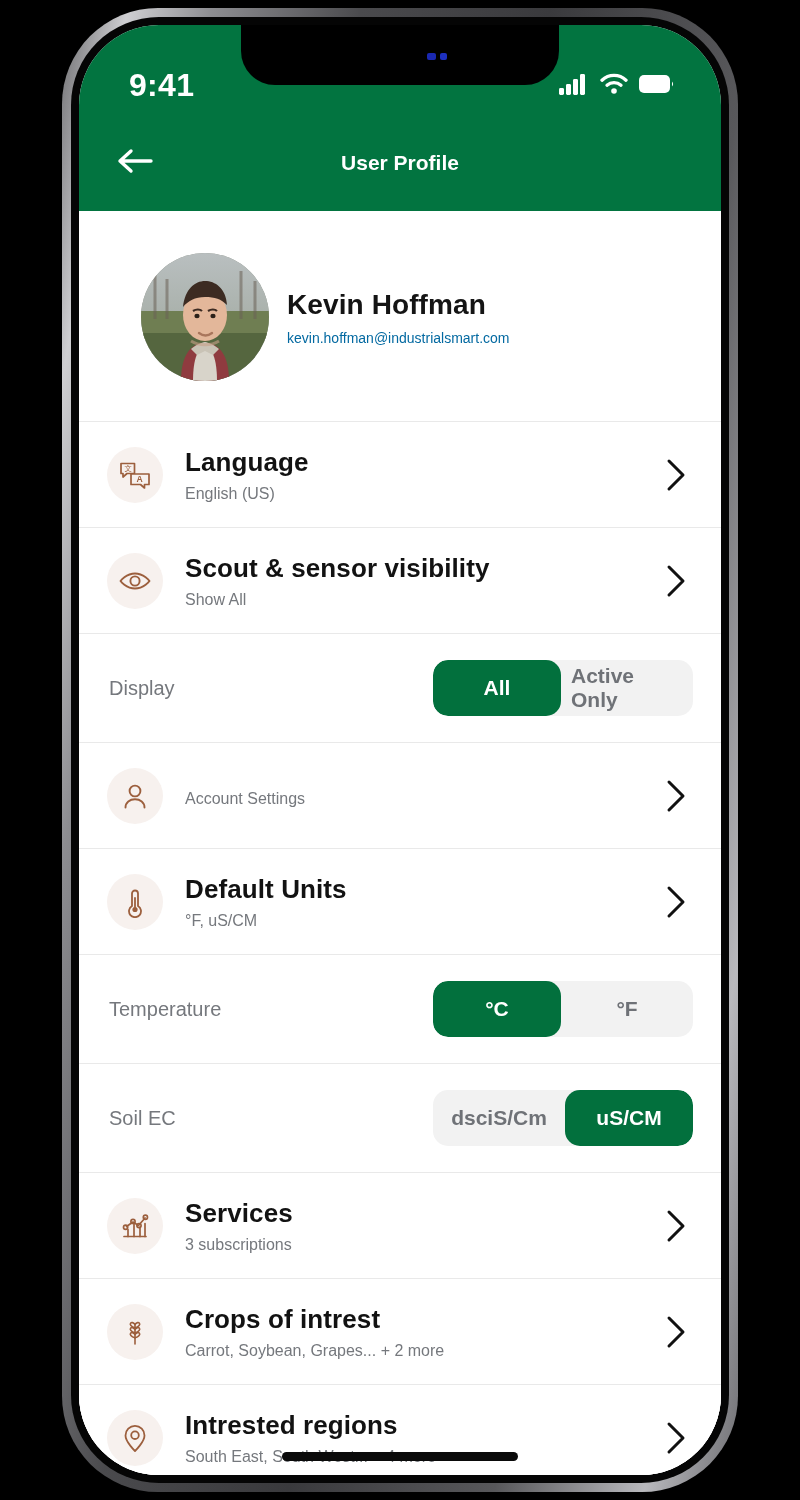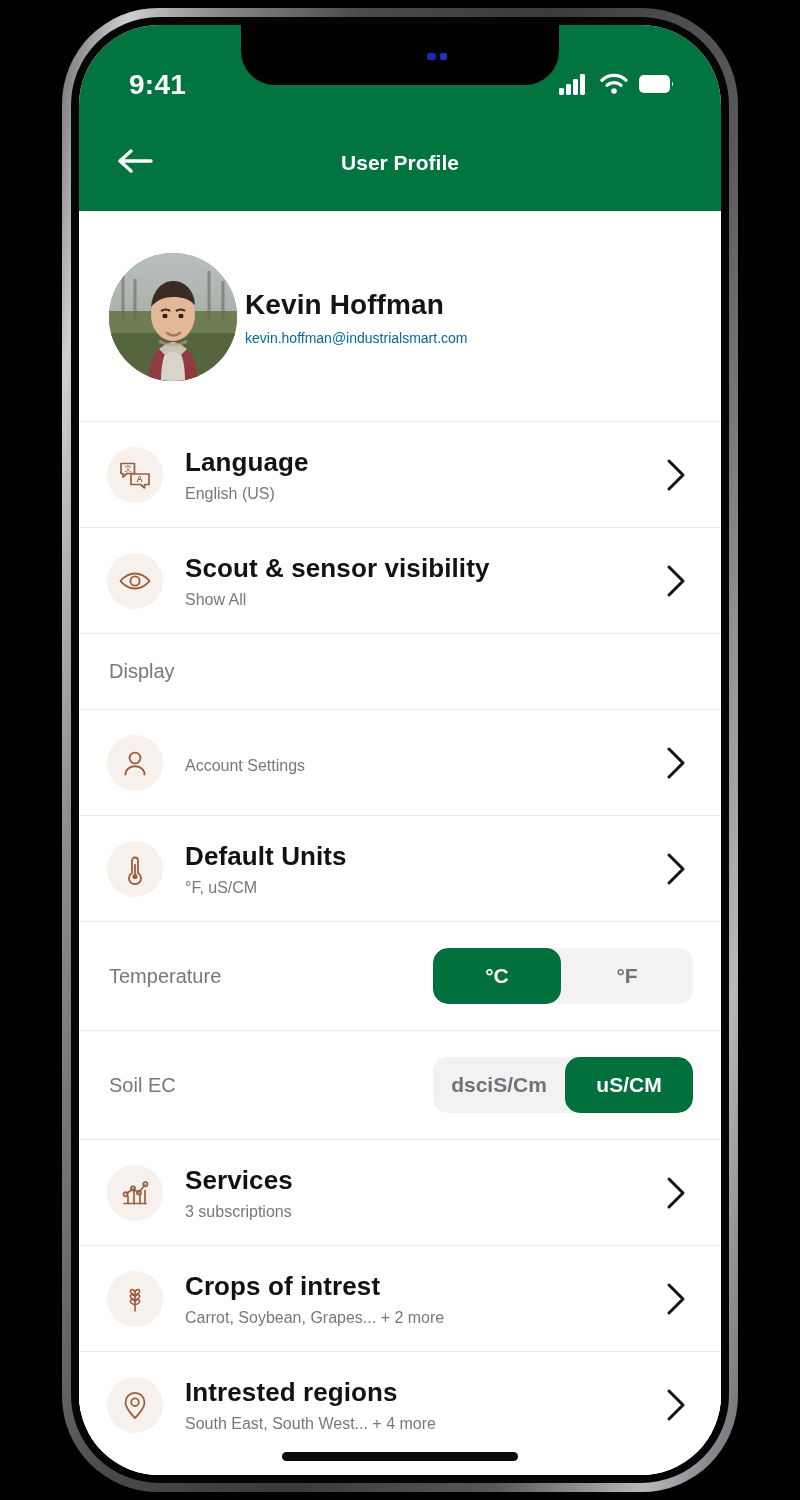--- a/index.html
+++ b/index.html
@@ -44,39 +44,39 @@
   .notch-dot{ position:absolute; left:186px; top:30px; width:9px; height:7px;
     background:#1f2fd0; border-radius:2px; opacity:.85;}
   .notch-dot2{ position:absolute; left:199px; top:30px; width:7px; height:7px;
     background:#2238e0; border-radius:2px; opacity:.85;}
 
   .statusbar{
     position:absolute; top:0; left:0; right:0; height:104px;
     display:flex; align-items:center; justify-content:space-between;
     padding:0 46px 0 50px;
   }
-  .clock{ color:#fff; font-size:28px; font-weight:700; letter-spacing:.3px; margin-top:16px;}
+  .clock{ color:#fff; font-size:32px; font-weight:700; letter-spacing:.3px; margin-top:16px;}
   .status-icons{ display:flex; align-items:center; gap:11px; margin-top:18px;}
   .navrow{
     position:absolute; bottom:18px; left:0; right:0; height:60px;
     display:flex; align-items:center;
   }
   .back-btn{ position:absolute; left:28px; width:56px; height:56px;
     display:flex; align-items:center; justify-content:center; cursor:pointer;}
   .nav-title{ width:100%; text-align:center; color:#fff; font-size:21px; font-weight:700;}
 
   
   .sheet{
     position:absolute; top:186px; left:0; right:0; bottom:0;
     background:#fff; border-top-left-radius:26px; border-top-right-radius:26px;
     overflow:hidden;
   }
 
   
-  .profile{ display:flex; align-items:center; gap:8px; padding:42px 30px 40px 30px;}
+  .profile{ display:flex; align-items:center; gap:18px; padding:42px 30px 40px 30px;margin-left:32px;}
   .avatar{
     width:128px; height:128px; border-radius:50%; flex:0 0 128px; overflow:hidden;
     background:#8a8f84; position:relative;
   }
   .avatar svg{ display:block; width:100%; height:100%; }
   .pname{ font-size:28px; font-weight:700; color:#141414; letter-spacing:.1px;}
   .pmail{ font-size:14px; color:#0369a1; margin-top:9px;}
 
   .divider{ height:1px; background:#e9e9e9; margin:0;}
 
@@ -247,20 +247,24 @@
             <div class="chev">
               <svg width="22" height="34" viewBox="0 0 22 34">
                   <path d="M4 3l14 14L4 31" stroke="#111" stroke-width="3" fill="none" stroke-linecap="round" stroke-linejoin="round"></path>
                 </svg>
             </div>
           </div>
           <div class="divider"></div>
 
           <div class="trow">
             <div class="tlabel">Display</div>
+            <div class="seg">
+              <div class="seg-opt on w-all">All</div>
+              <div class="seg-opt w-active">Active Only</div>
+            </div>
           </div>
           <div class="divider"></div>
 
           <div class="row">
             <div class="ico">
               <svg width="32" height="32" viewBox="0 0 32 32" fill="none" stroke="#9c5f3d" stroke-width="1.9">
                 <circle cx="16" cy="11" r="5.4"></circle>
                 <path d="M6.5 27.5c0-5.2 4.3-8.2 9.5-8.2s9.5 3 9.5 8.2" stroke-linecap="round"></path>
               </svg>
             </div>

